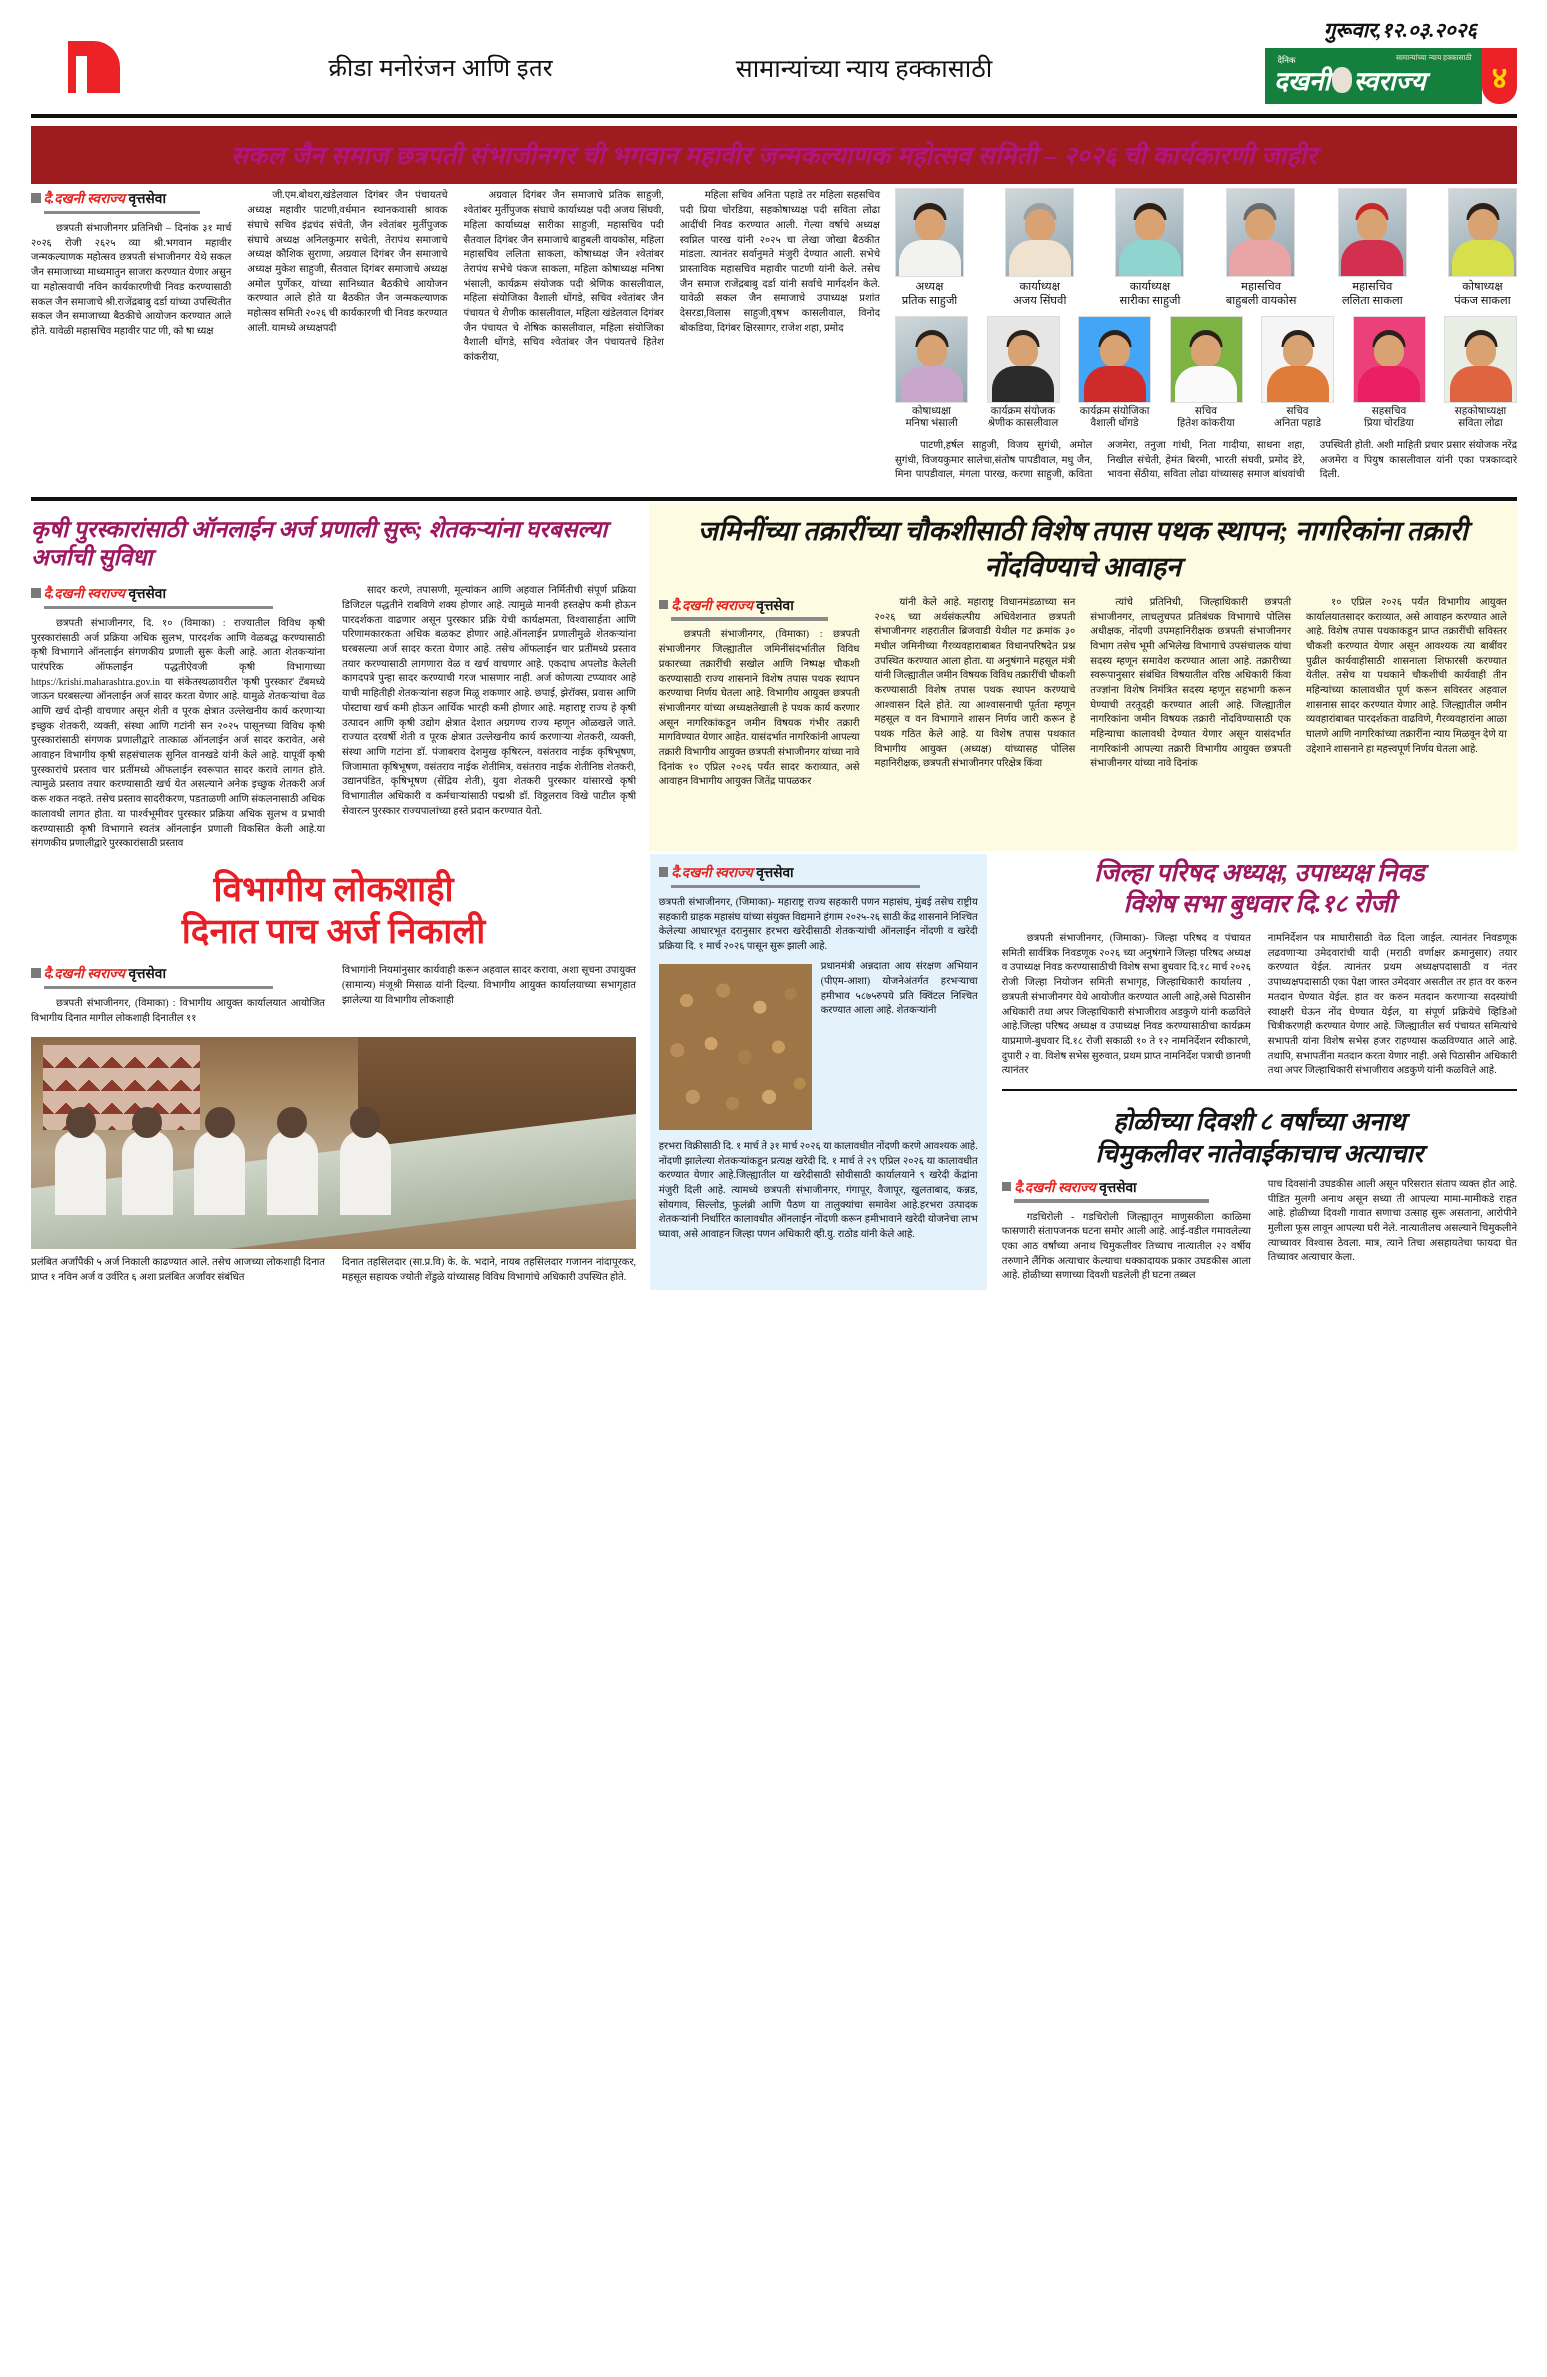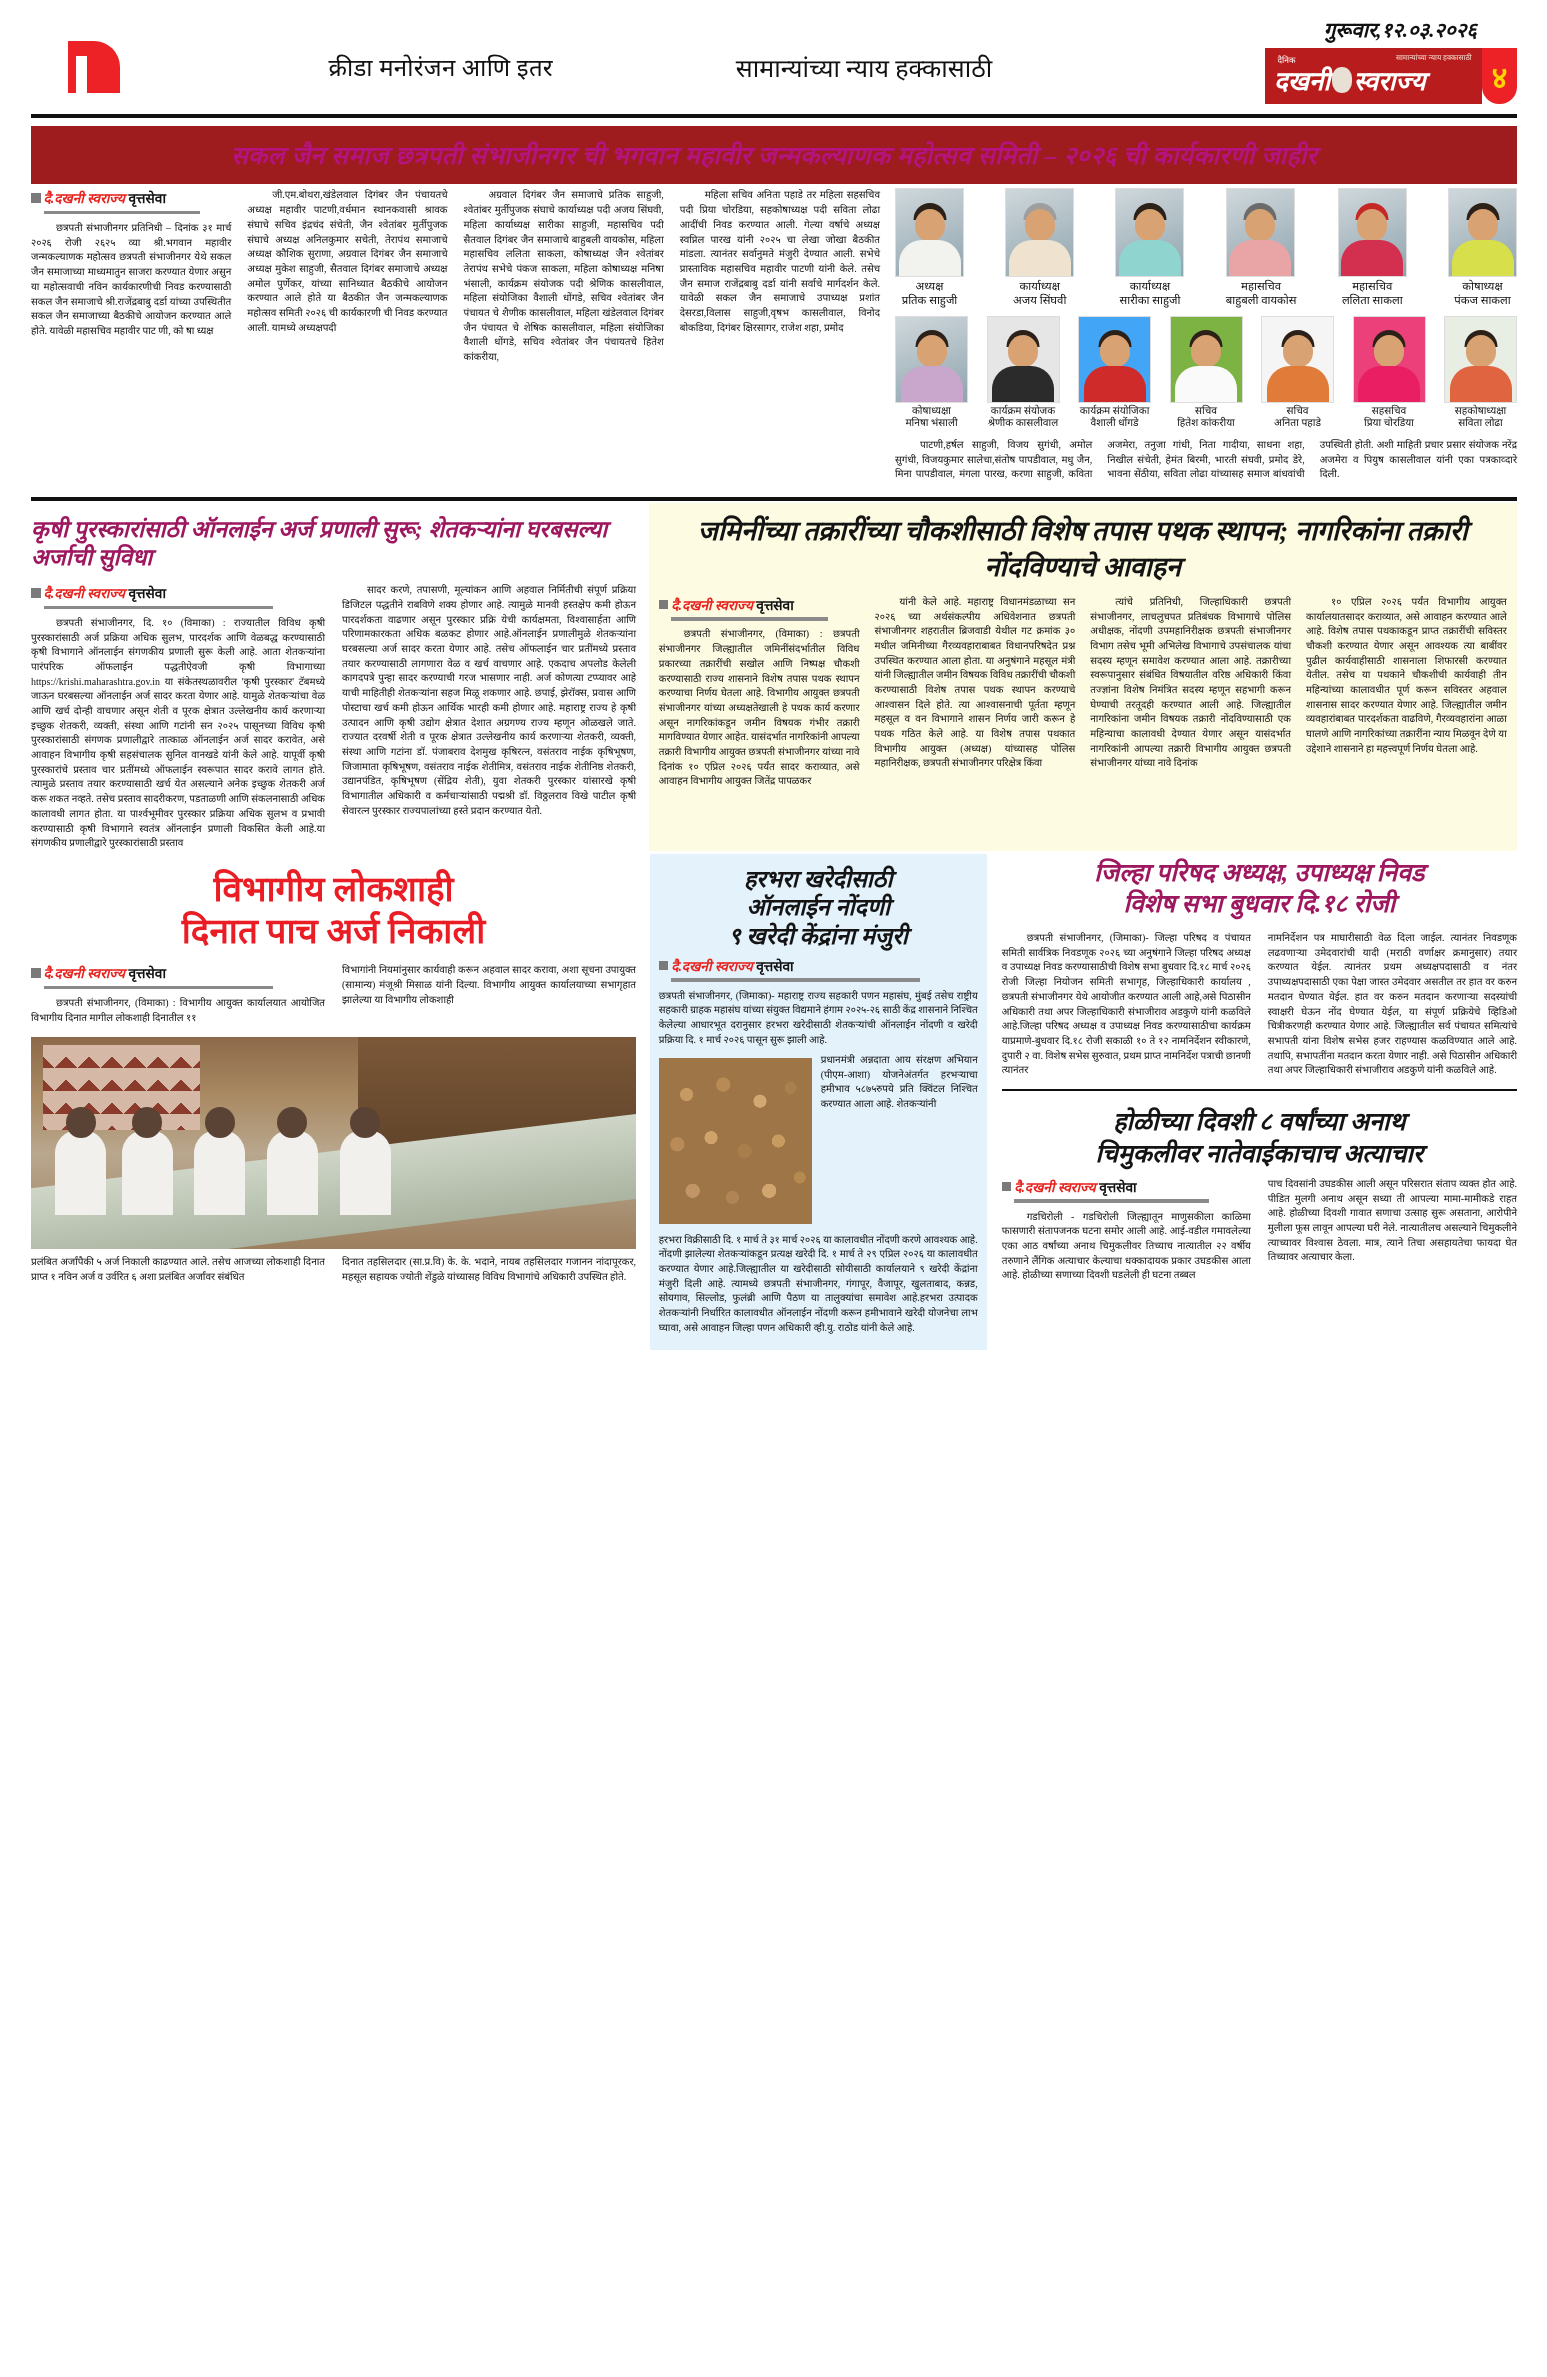--- a/index.html
+++ b/index.html
@@ -8,21 +8,21 @@
 
   
   .masthead{position:relative;height:114px;display:flex;align-items:center;}
   .logo-mark{width:52px;height:52px;background:#ec2227;border-radius:0 26px 0 0;position:relative;margin-left:37px;margin-top:19.4px;}
   .logo-mark:after{content:"";position:absolute;left:8px;top:15px;width:11.4px;height:38px;background:#fff;}
   .mh-left{flex:0 0 433px;text-align:right;font-weight:400;font-size:24px;letter-spacing:0.3px;padding-right:23px;margin-top:19.4px;}
   .mh-center{flex:1;text-align:center;font-size:25px;margin-top:19.4px;}
   .mh-right{flex:0 0 365px;display:flex;flex-direction:column;align-items:flex-end;justify-content:flex-start;padding-top:5.7px;}
   .mh-date{font-size:20.5px;font-weight:700;font-style:italic;margin-bottom:4.6px;padding-right:40px;}
   .nameplate-wrap{display:flex;align-items:stretch;}
-  .nameplate{background:#b91c1c;color:#fff;padding:5.7px 9px 6.8px 9px;display:flex;align-items:center;position:relative;min-width:199px;text-align:center;}
+  .nameplate{background:#15803d;color:#fff;padding:5.7px 9px 6.8px 9px;display:flex;align-items:center;position:relative;min-width:199px;text-align:center;}
   .np-dainik{font-size:8.5px;position:absolute;left:12.5px;top:5.7px;}
   .np-tag{font-size:7.4px;position:absolute;right:10.3px;top:4.6px;color:#f2e2d4;}
   .np-main{font-size:26px;font-weight:700;font-style:italic;display:flex;align-items:center;gap:2px;margin-top:8px;}
   .np-orb{width:19.4px;height:26px;background:#e8e0d5;border-radius:50%/42%;display:inline-block;}
   .pagebox{background:#ec2227;color:#ffd400;width:35px;display:flex;align-items:center;justify-content:center;font-size:30px;font-weight:700;border-radius:0 0 17px 17px;}
   .mh-rule{height:4px;background:#111;margin:0 0 0 0;}
 
   
   .red-banner{background:#9e1b1e;color:#b5147f;text-align:center;font-size:25px;font-weight:700;font-style:italic;padding:11.4px 5.7px 12.5px 5.7px;margin-top:8px;letter-spacing:0.3px;}
   .magenta-head{color:#9e1860;text-align:center;font-size:32px;font-weight:700;font-style:italic;padding:12.5px 3.4px 9px 3.4px;line-height:1.15;}
@@ -384,25 +384,20 @@
         <div style="flex:1">
             <p class="body noind">प्रलंबित अर्जांपैकी ५ अर्ज निकाली काढण्यात आले. तसेच आजच्या लोकशाही दिनात प्राप्त १ नविन अर्ज व उर्वरित ६ अशा प्रलंबित अर्जांवर संबंधित</p>
           </div>
         <div style="flex:1">
             <p class="body noind">दिनात तहसिलदार (सा.प्र.वि) के. के. भदाने, नायब तहसिलदार गजानन नांदापूरकर, महसूल सहायक ज्योती शेंडुळे यांच्यासह विविध विभागांचे अधिकारी उपस्थित होते.</p>
           </div>
       </div>
     </div>
 
     <div class="s3-b">
-      <div class="head-blue-box">
-        <div>हरभरा खरेदीसाठी</div>
-        <div>ऑनलाईन नोंदणी</div>
-        <div>९ खरेदी केंद्रांना मंजुरी</div>
-      </div>
       <div class="byline">
         <span class="sq"></span><span class="red">दै.दखनी स्वराज्य</span> <span>वृत्तसेवा</span>
       </div>
       <div class="byline-rule"></div>
       <p class="body noind">छत्रपती संभाजीनगर, (जिमाका)- महाराष्ट्र राज्य सहकारी पणन महासंघ, मुंबई तसेच राष्ट्रीय सहकारी ग्राहक महासंघ यांच्या संयुक्त विद्यमाने हंगाम २०२५-२६ साठी केंद्र शासनाने निश्चित केलेल्या आधारभूत दरानुसार हरभरा खरेदीसाठी शेतकऱ्यांची ऑनलाईन नोंदणी व खरेदी प्रक्रिया दि. १ मार्च २०२६ पासून सुरू झाली आहे.</p>
       <div class="clearfix">
         <div class="seed-wrap">
             <div class="seed-photo"></div>
           </div>
         <p class="body noind">प्रधानमंत्री अन्नदाता आय संरक्षण अभियान (पीएम-आशा) योजनेअंतर्गत हरभऱ्याचा हमीभाव ५८७५रुपये प्रति क्विंटल निश्चित करण्यात आला आहे. शेतकऱ्यांनी</p>

